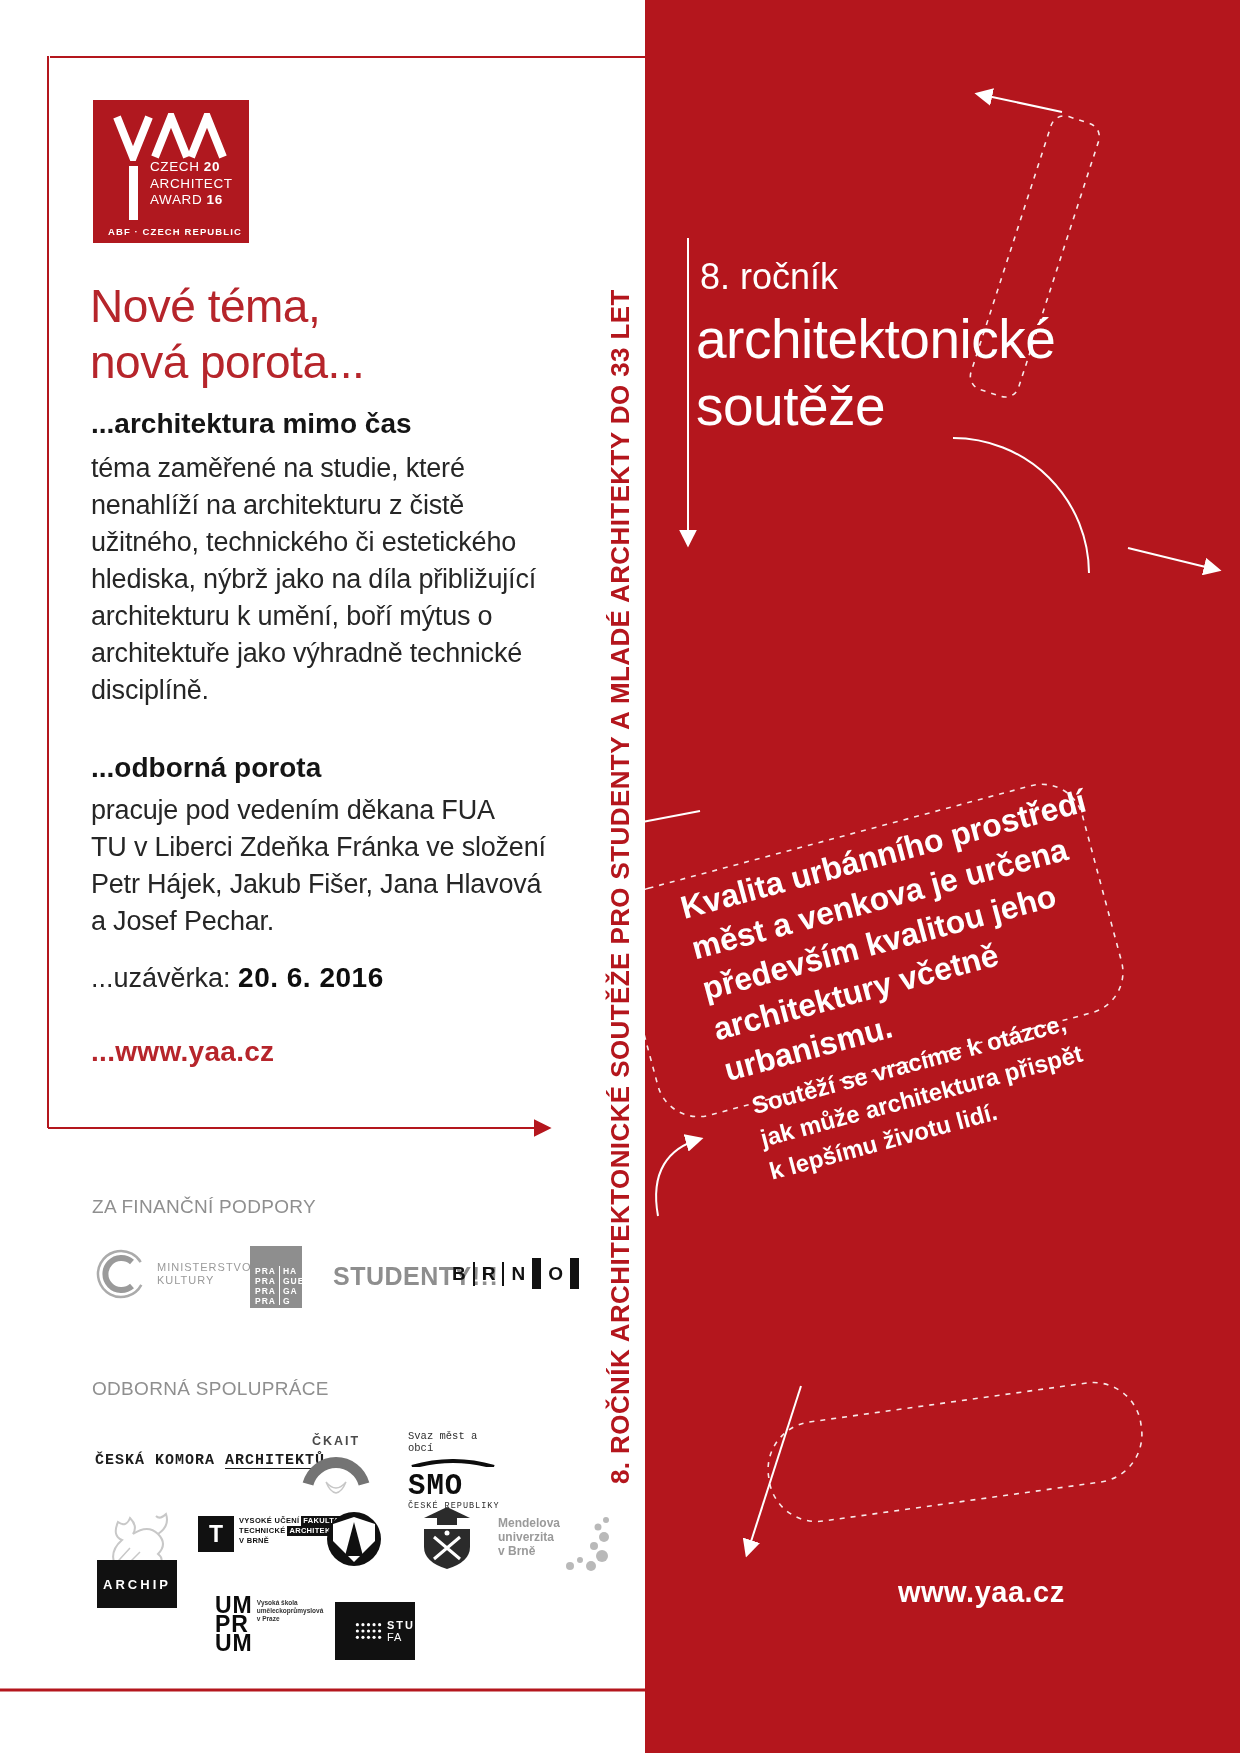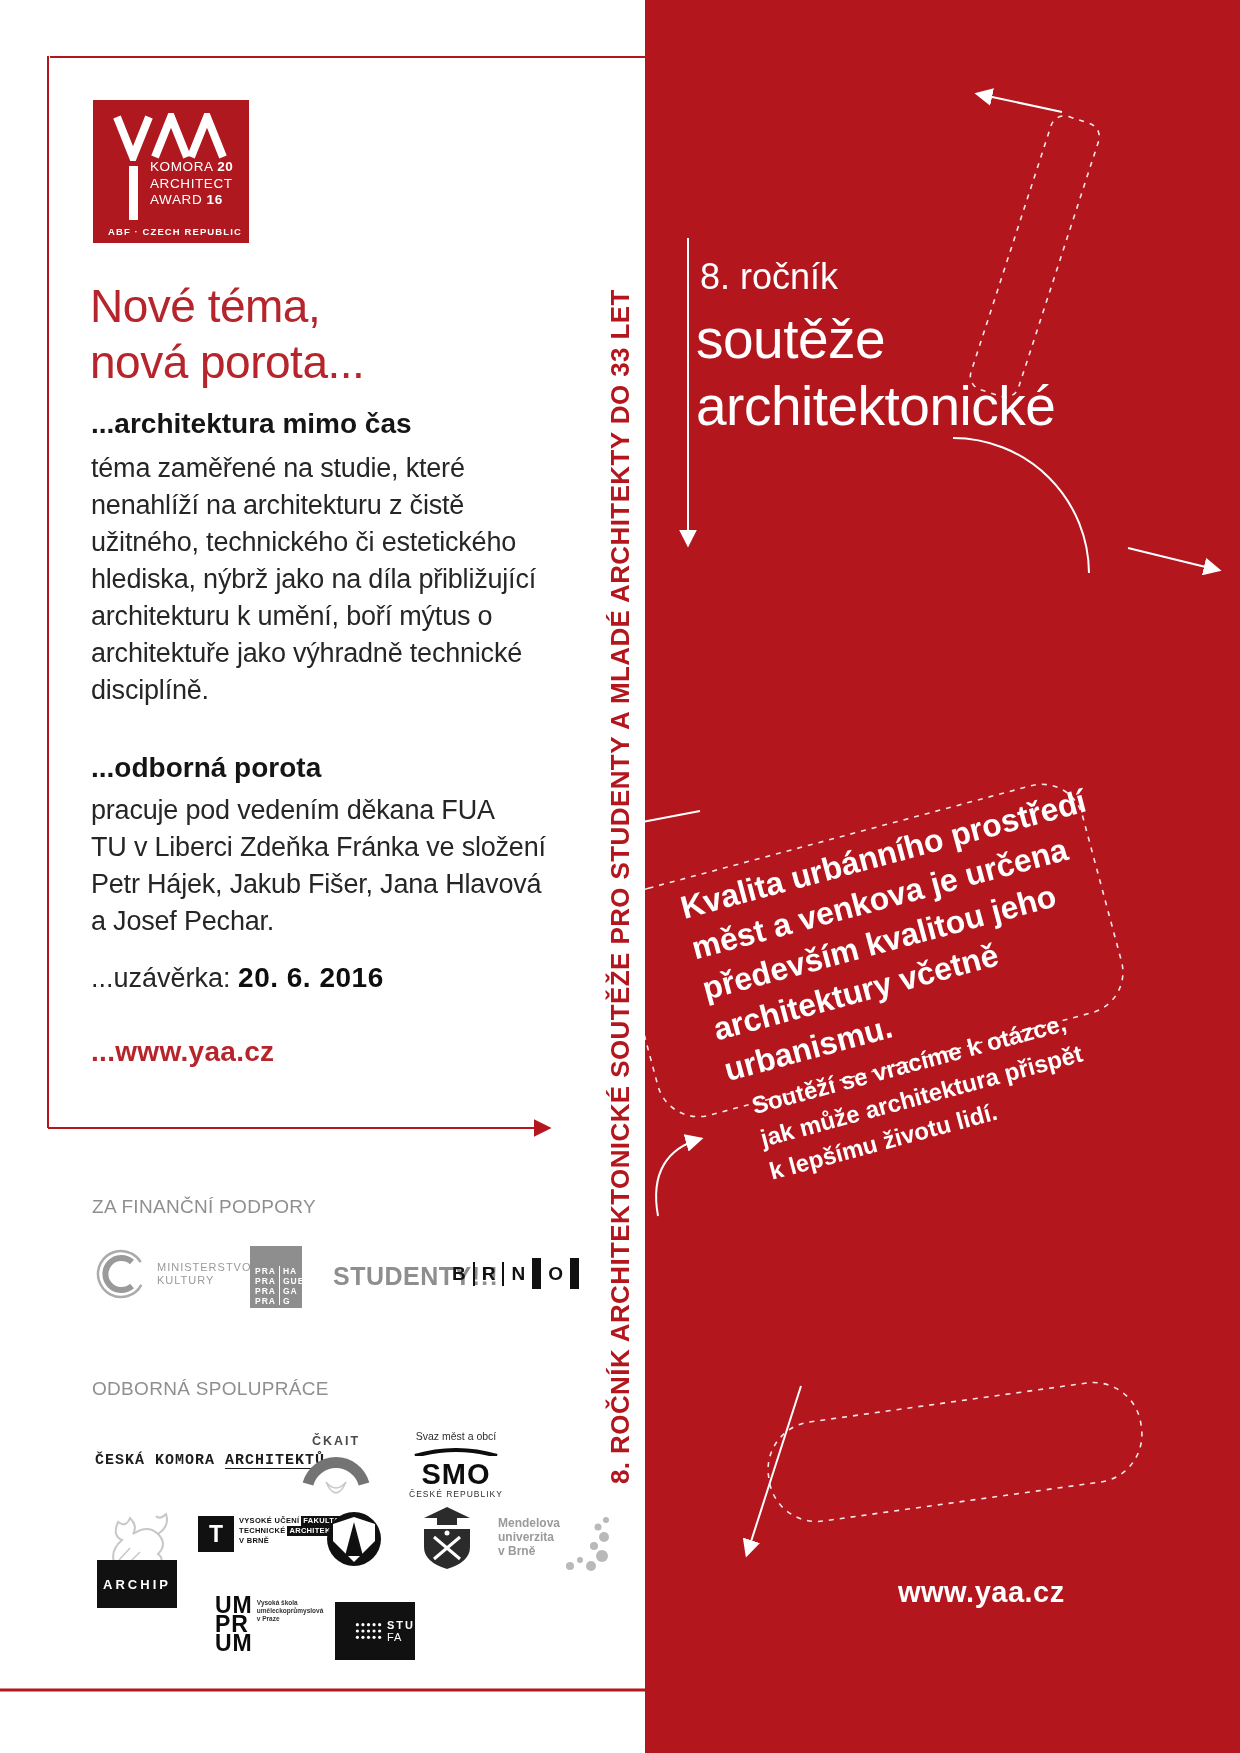--- a/index.html
+++ b/index.html
@@ -49,21 +49,21 @@
   .brno .lt{font-size:19px;font-weight:700;color:#111;}
   .brno .bar{width:2px;height:24px;background:#111;}
   .brno .bar.thick{width:9px;height:31px;}
 
   
   .cka{left:95px;top:1452px;font-family:"Liberation Mono",monospace;font-size:15px;
        letter-spacing:1px;color:#1c1c1c;font-weight:700;white-space:nowrap;}
   .cka u{text-underline-offset:4px;}
   .ckait{left:298px;top:1434px;width:76px;text-align:center;}
   .ckait-label{font-size:12.5px;font-weight:700;letter-spacing:2px;color:#4a4a4a;}
-  .smo{left:408px;top:1430px;width:96px;text-align:center;}
+  .smo{left:408px;top:1430px;width:96px;text-align:left;font-family:Liberation Mono, monospace;}
   .smo-top{font-size:10.5px;color:#2e2e2e;}
   .smo-name{font-size:29px;font-weight:800;color:#0d0d0d;line-height:29px;letter-spacing:1px;}
   .smo-bottom{font-size:8.5px;letter-spacing:1px;color:#2e2e2e;}
   .lion{left:100px;top:1508px;}
   .vut{left:198px;top:1516px;display:flex;gap:5px;align-items:flex-start;}
   .vut .tsq{width:36px;height:36px;background:#111;color:#fff;font-weight:700;font-size:23px;
             display:flex;align-items:center;justify-content:center;}
   .vut-text{font-size:7.5px;line-height:10px;color:#111;font-weight:700;letter-spacing:.3px;}
   .vut-text .bx{background:#111;color:#fff;padding:0 2px;display:inline-block;margin-left:2px;}
   .fa-emblem{left:325px;top:1510px;}
@@ -136,21 +136,21 @@
   </svg>
 
   <div class="abs yaa-logo">
     <svg class="monogram" width="118" height="48" viewBox="0 0 118 48">
       <path d="M6 4 L22 44 L38 4" fill="none" stroke="#fff" stroke-width="8"></path>
       <path d="M44 44 L60 4 L76 44" fill="none" stroke="#fff" stroke-width="8"></path>
       <path d="M80 44 L96 4 L112 44" fill="none" stroke="#fff" stroke-width="8"></path>
     </svg>
     <div class="stem"></div>
     <div class="logo-lines">
-      <div><span>KOMORA</span> <b>20</b></div>
+      <div><span>CZECH</span> <b>20</b></div>
       <div><span>ARCHITECT</span></div>
       <div><span>AWARD</span> <b>16</b></div>
     </div>
     <div class="logo-footer">ABF · CZECH REPUBLIC</div>
   </div>
 
   <div class="abs headline">
     <div>Nové téma,</div>
     <div>nová porota...</div>
   </div>
@@ -329,22 +329,22 @@
     <div class="stufa-text">
       <div>STU</div>
       <div class="thin">FA</div>
     </div>
   </div>
 
   <div class="abs strip">8. ROČNÍK ARCHITEKTONICKÉ SOUTĚŽE PRO STUDENTY A MLADÉ ARCHITEKTY DO 33 LET</div>
 
   <div class="abs edition">8. ročník</div>
   <div class="abs panel-title">
+    <div>architektonické</div>
     <div>soutěže</div>
-    <div>architektonické</div>
   </div>
 
   <div class="abs quote-main">
     <div>Kvalita urbánního prostředí</div>
     <div>měst a venkova je určena</div>
     <div>především kvalitou jeho</div>
     <div>architektury včetně</div>
     <div>urbanismu.</div>
   </div>
 

